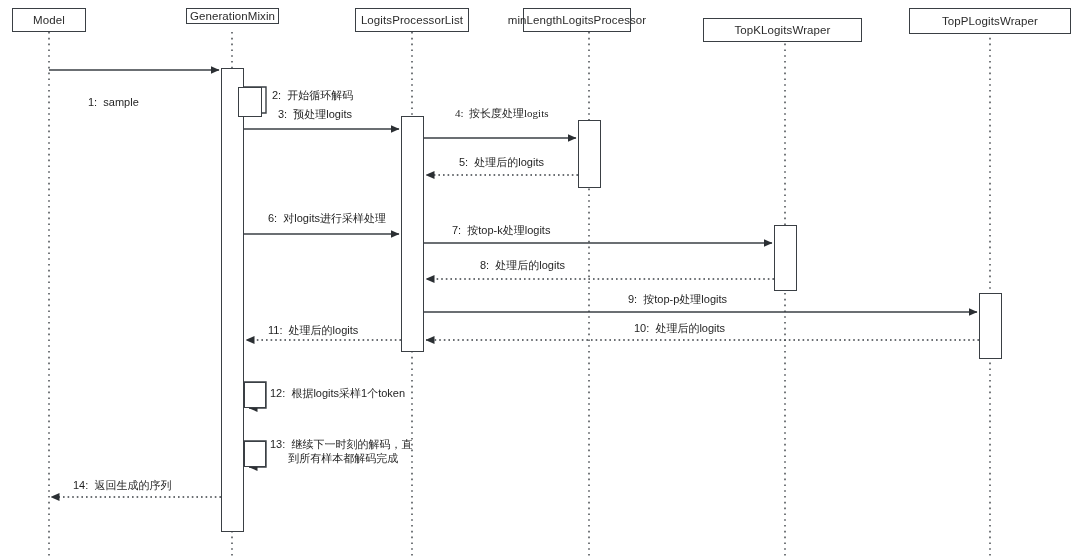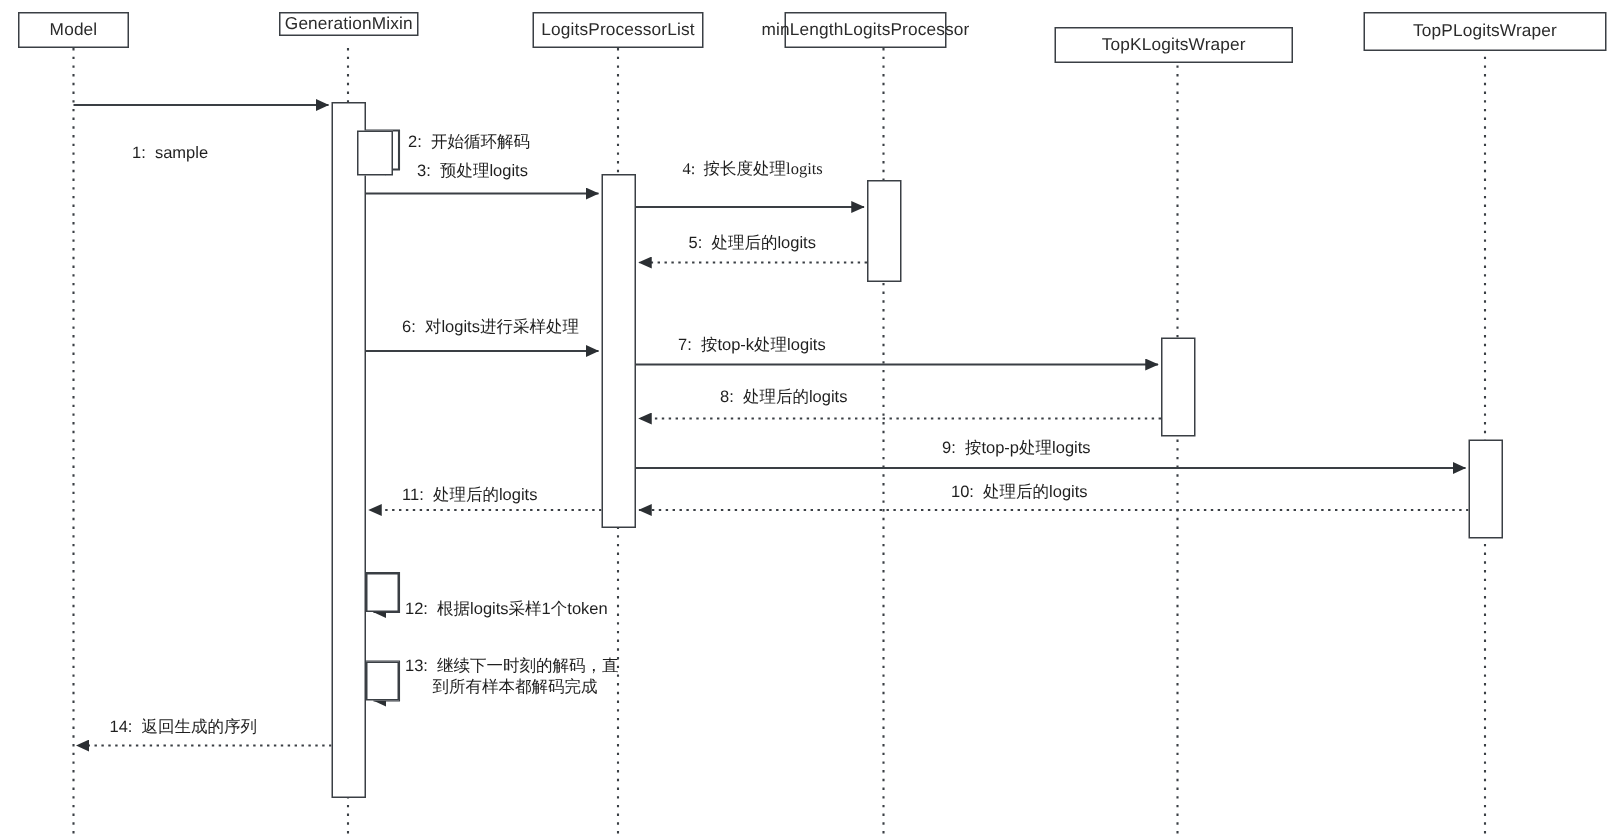--- a/index.html
+++ b/index.html
@@ -160,19 +160,19 @@
       <div class="msg-label left" style="left: 272px; top: 88px;">2:  开始循环解码</div>
       <div class="msg-label left" style="left: 278px; top: 107px;">3:  预处理logits</div>
       <div class="msg-label left" style="left: 455px; top: 106px; font-family: Liberation Serif, serif;">4:  按长度处理logits</div>
       <div class="msg-label left" style="left: 459px; top: 155px;">5:  处理后的logits</div>
       <div class="msg-label left" style="left: 268px; top: 211px;">6:  对logits进行采样处理</div>
       <div class="msg-label left" style="left: 452px; top: 223px;">7:  按top-k处理logits</div>
       <div class="msg-label left" style="left: 480px; top: 258px; text-align: right;">8:  处理后的logits</div>
       <div class="msg-label left" style="left: 628px; top: 292px;">9:  按top-p处理logits</div>
       <div class="msg-label left" style="left: 634px; top: 321px;">10:  处理后的logits</div>
       <div class="msg-label left" style="left: 268px; top: 323px;">11:  处理后的logits</div>
-      <div class="msg-label left" style="left: 270px; top: 399px; text-align: right;">12:  根据logits采样1个token</div>
+      <div class="msg-label left" style="left: 270px; top: 386px; text-align: right;">12:  根据logits采样1个token</div>
       <div class="msg-label left" style="left: 270px; top: 437px;">13:  继续下一时刻的解码，直
       到所有样本都解码完成</div>
       <div class="msg-label left" style="left: 73px; top: 478px;">14:  返回生成的序列</div>
     </div>
 
 </div>
 
 </body></html>

